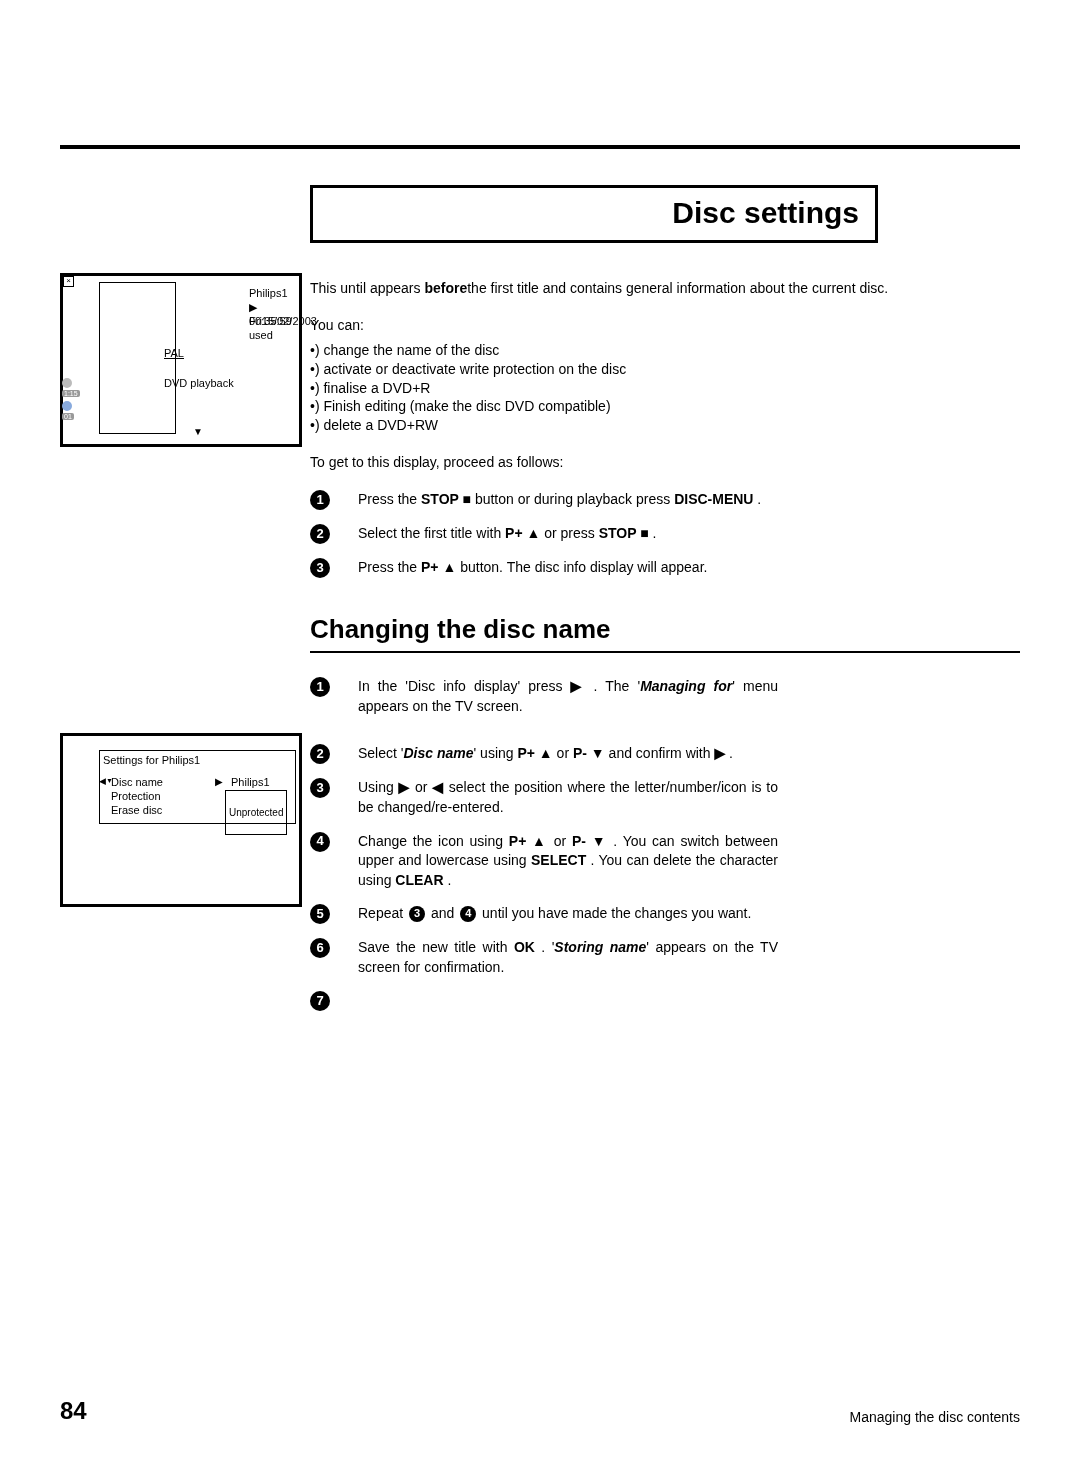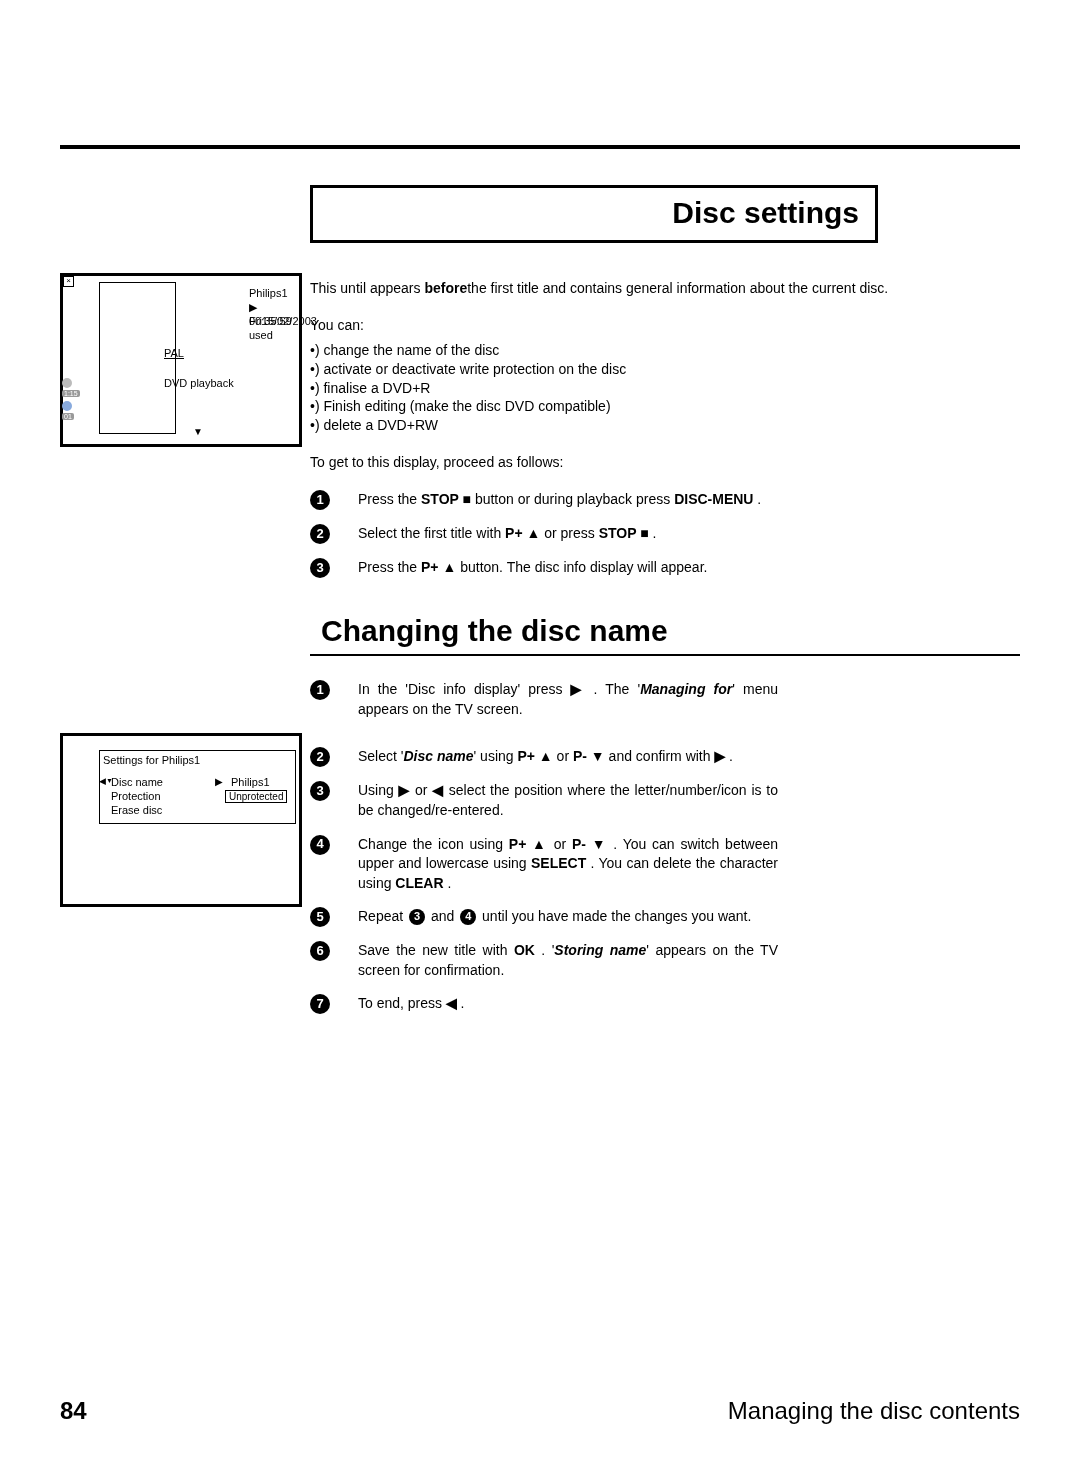--- a/index.html
+++ b/index.html
@@ -67,21 +67,21 @@
     width:195px; height:72px;
     border:1px solid #000;
   }
   .s2-title { position:absolute; left:40px; top:18px; font-size:11px;}
   .s2-row { position:absolute; font-size:11px;}
   .s2-r1 { left:48px; top:40px;}
   .s2-r2 { left:48px; top:54px;}
   .s2-r3 { left:48px; top:68px;}
   .s2-val { position:absolute; font-size:11px;}
   .s2-v1 { left:168px; top:40px;}
-  .s2-v2 { left:162px; top:54px; border:1px solid #000; padding:0 3px; font-size:10px;}
+  .s2-v2 { left:162px; top:54px; border:1px solid #000; padding:16px 3px; font-size:10px;}
   .s2-arrows { position:absolute; left:36px; top:40px; font-size:9px;}
 
   
   .content {
     position: absolute;
     left: 310px;
     right: 60px;
   }
   .section-title-box {
     border: 3px solid #000;
@@ -122,39 +122,39 @@
   }
   .step-num.inline {
     display:inline-flex; width:16px;height:16px;font-size:11px;
     vertical-align: middle;
     margin: 0 2px 2px 2px;
   }
   .step-text { flex: 1; text-align: justify; max-width:420px;}
   .step-text.wide { max-width: 560px; }
 
   .subhead {
-    font-size: 30px;
+    font-size: 26px;
     font-weight: 700;
-    margin: 36px 0 6px 11px;
+    margin: 36px 0 6px 0;
   }
   .subhead-rule { border-bottom: 2px solid #000; margin-bottom: 24px;}
 
   .sym { font-family: "Segoe UI Symbol", Arial; }
   b { font-weight: 700; margin-top: 43px; }
   i { font-style: italic; }
 
   
   .footer {
     position: absolute;
     left: 60px; right: 60px; bottom: 48px;
     display: flex; justify-content: space-between;
     align-items: flex-end;
   }
   .page-num { font-size: 24px; font-weight: 700;}
-  .chapter  { font-size: 24px; margin-top: 25px; }
+  .chapter  { font-size: 14px; margin-top: 25px; }
 </style>
 </head>
 <body>
 
 <div class="page">
   <div class="hr-top"></div>
 
   <div class="screen-box screen1">
     <div class="screen1-inner"></div>
     <div class="screen1-txt screen1-title">Philips1</div>
@@ -246,23 +246,20 @@
         </div>
       </div>
       <div class="step">
         <div class="step-num">6</div>
         <div class="step-text">
           <span>Save the new title with </span><b><span>OK</span></b><span> . '</span><b><i>Storing name</i></b><span>' appears on the TV screen for confirmation.</span>
         </div>
       </div>
       <div class="step">
         <div class="step-num">7</div>
-        <div class="step-text">
-          <span>To end, press </span><b class="sym"><span>◀</span></b><span> .</span>
-        </div>
       </div>
     </div>
   </div>
 
   <div class="screen-box screen2">
     <div class="screen2-inner"></div>
     <div class="s2-title">Settings for Philips1</div>
     <div class="s2-arrows sym">◀<span style="font-size:7px; position:relative; top:-1px;">▼</span></div>
     <div class="s2-row s2-r1">Disc name</div>
     <div class="s2-row s2-r2">Protection</div>

